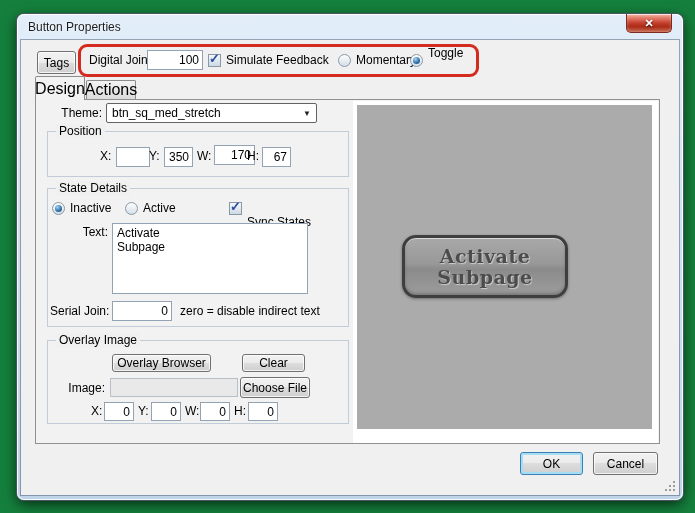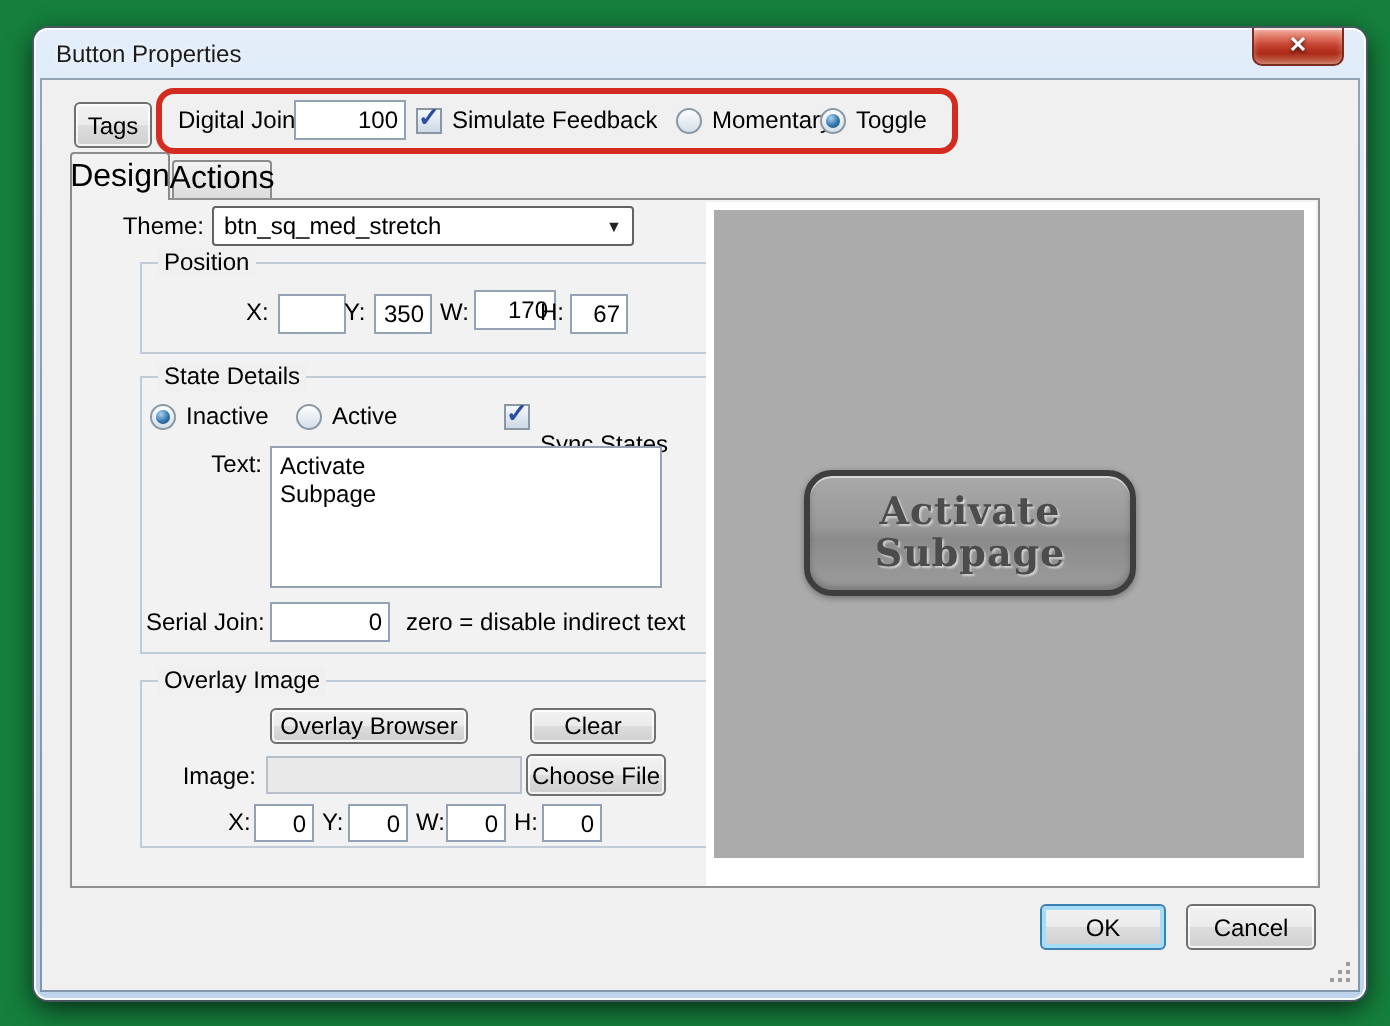--- a/index.html
+++ b/index.html
@@ -31,21 +31,21 @@
   .btn { position:absolute; border:1px solid #707070; border-radius:3px;
     background:linear-gradient(180deg,#f2f2f2 0%,#ebebeb 50%,#dddddd 50%,#cfcfcf 100%);
     box-shadow:inset 0 0 0 1px rgba(255,255,255,.75);
     display:flex; align-items:center; justify-content:center; font-size:12px; cursor:pointer; }
   .btn.default { border-color:#3c7fb1;
     box-shadow:inset 0 0 0 2px #a4ddf4, inset 0 0 0 1px rgba(255,255,255,.6); }
   .tb { position:absolute; border:1px solid #94a3b3; background:#fff; font-size:12px;
     font-family:"Liberation Sans",sans-serif; text-align:right; padding:0 3px; outline:none; }
   .tb:disabled,.tb.disabled { background:#e9e9e9; border-color:#b7bfc8; }
   .lbl { position:absolute; white-space:nowrap; line-height:15px; }
-  .grp { position:absolute; border:1px solid #c0cdd8; border-radius:0;margin-left:23px; }
+  .grp { position:absolute; border:1px solid #c0cdd8; border-radius:0; }
   .grp-title { position:absolute; top:-8px; left:8px; background:#f0f0f0; padding:0 3px; line-height:15px; }
 
   .checkbox { position:absolute; width:13px; height:13px; border:1px solid #8a98a6;
     background:linear-gradient(180deg,#f4f8fb,#cdd9e5); cursor:pointer; }
   .checkbox .check-glyph { position:absolute; left:0px; top:-3px; font-size:13px; font-weight:bold;
     color:#2b4fa0; line-height:13px; }
   .radio { position:absolute; width:13px; height:13px; border-radius:50%;
     border:1px solid #8a98a6; background:linear-gradient(180deg,#fdfdfd,#d4dfe9); cursor:pointer; }
   .radio.checked::after { content:""; position:absolute; left:2px; top:2px; width:7px; height:7px;
     border-radius:50%; background:radial-gradient(circle at 35% 30%, #a8d4f2, #3776ab 55%, #16436e); }
@@ -116,21 +116,21 @@
 
       <div class="checkbox" style="left:187px; top:14px;">
         <span class="check-glyph">✓</span>
       </div>
       <div class="lbl" style="left:205px; top:13px;">Simulate Feedback</div>
 
       <div class="radio" style="left:317px; top:14px;"></div>
       <div class="lbl" style="left:335px; top:13px;">Momentary</div>
 
       <div class="radio checked" style="left:389px; top:14px;"></div>
-      <div class="lbl" style="left:407px; top:13px;">Toggle</div>
+      <div class="lbl" style="left:407px; top:6px;">Toggle</div>
 
       <div class="tab active">
         <span>Design</span>
       </div>
       <div class="tab inactive">
         <span>Actions</span>
       </div>
 
       <div class="tab-page">
 

